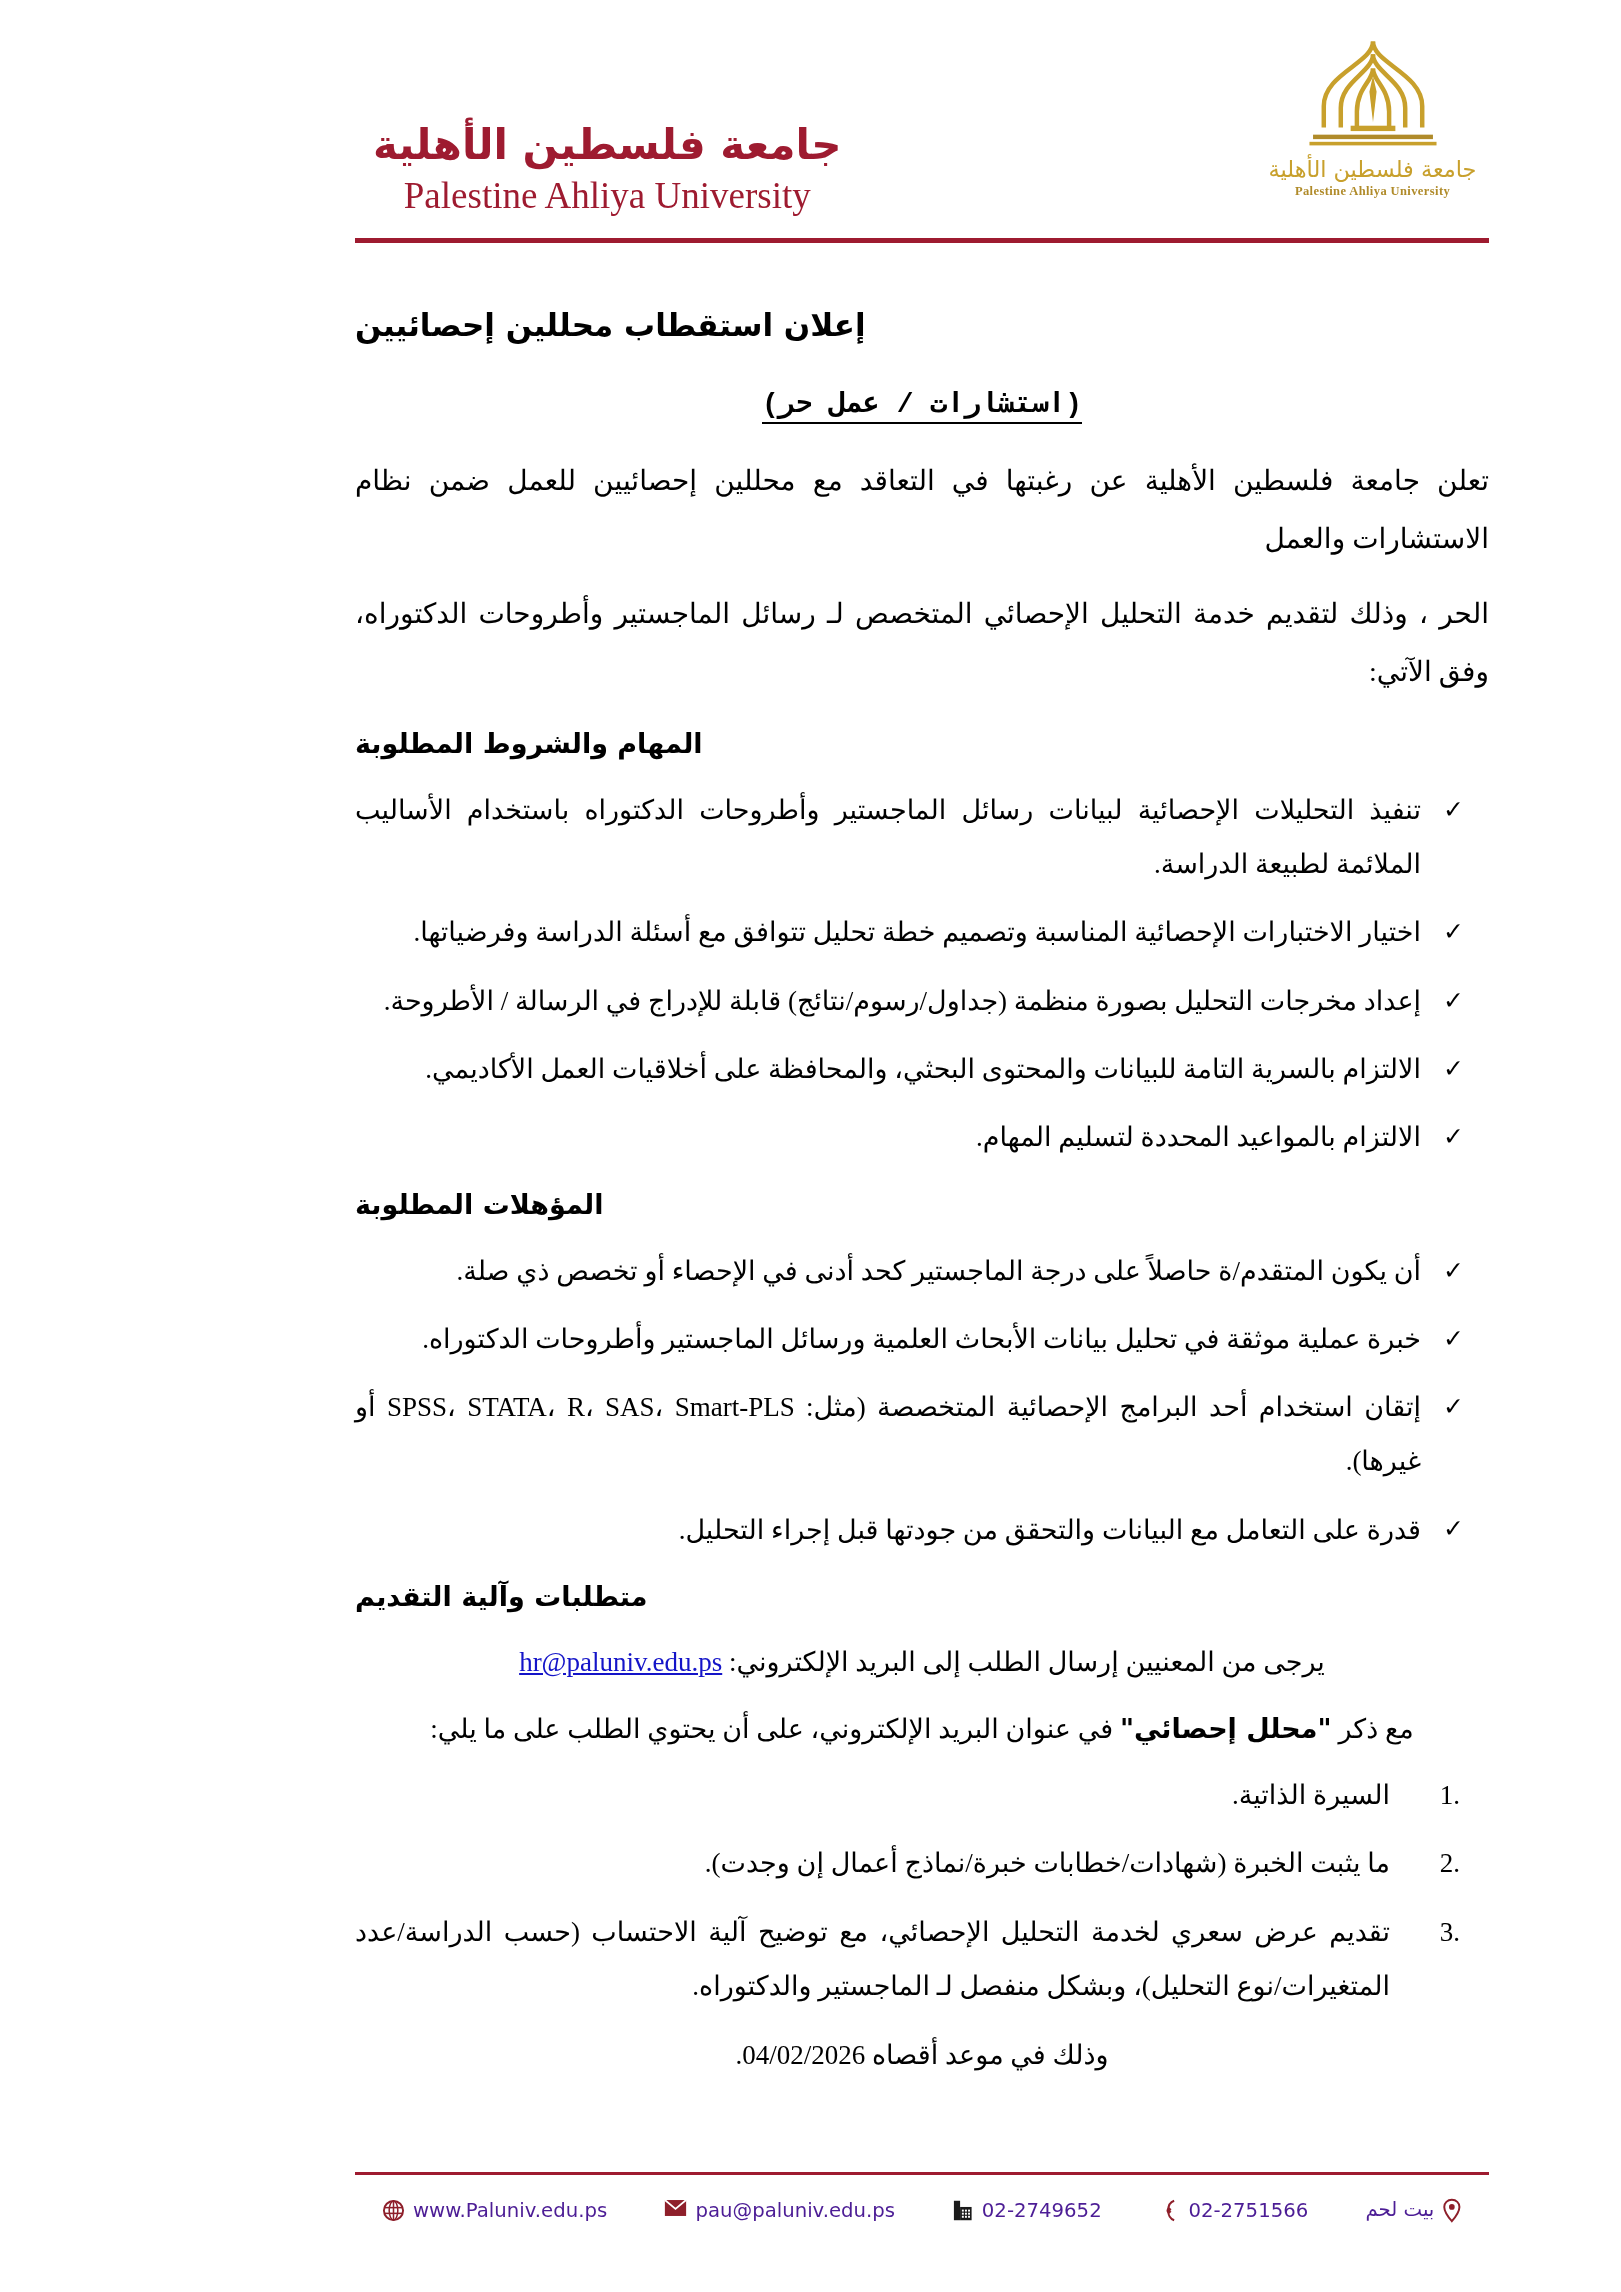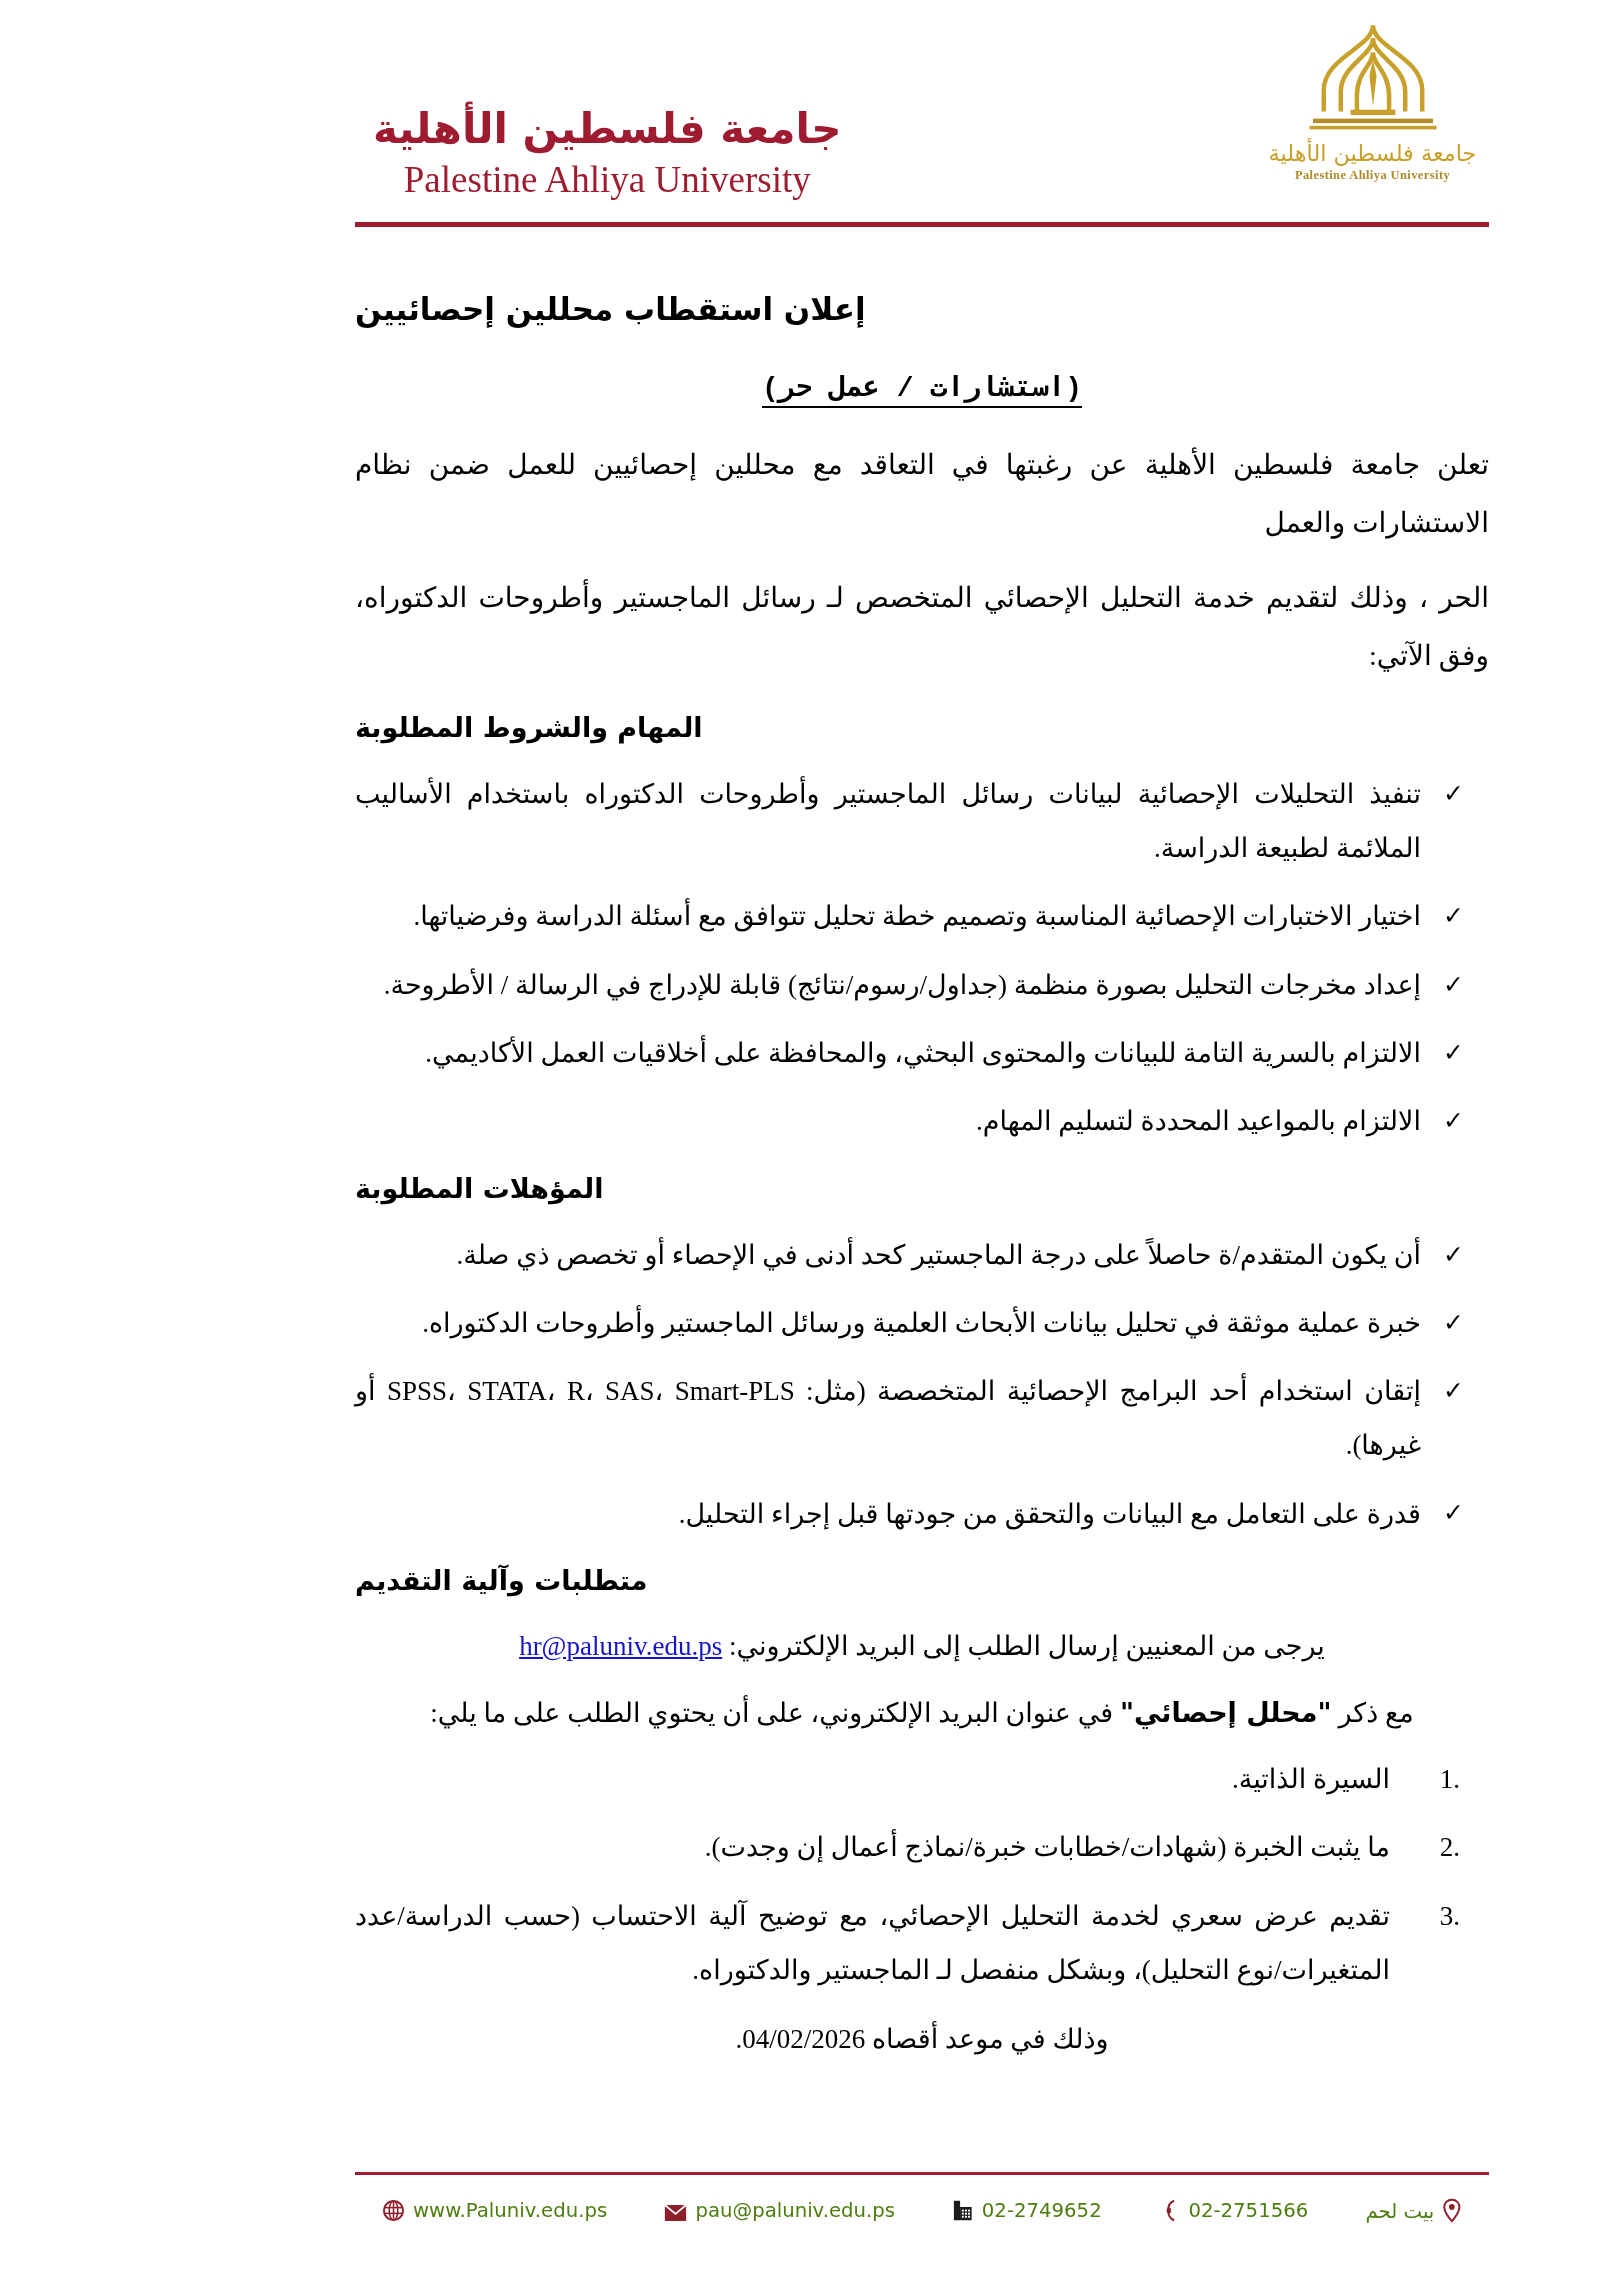--- a/index.html
+++ b/index.html
@@ -14,21 +14,21 @@
     color: #000000;
     position: relative;
     overflow: hidden;
   }
 
   .page {
     position: relative;
     width: 1400px;
     height: 2293px;
     box-sizing: border-box;
-    padding: 0 133px;
+    padding: 16px 133px;
   }
 
   
   .header {
     position: relative;
     height: 215px;
     display: flex;
     align-items: flex-start;
     justify-content: space-between;
     flex-direction: row-reverse;
@@ -211,23 +211,23 @@
   .footer-items {
     display: flex;
     flex-direction: row;
     justify-content: space-between;
     align-items: center;
     direction: ltr;
     padding: 0 27px;
   }
   .f-item {
     display: flex;
-    align-items: flex-end;
+    align-items: flex-start;
     gap: 8px;
-    color: #4d7c0f;
+    color: #4c1d95;
     font-family: "DejaVu Sans", sans-serif;
     font-size: 19.7px;
     white-space: nowrap;
   }
   .f-item.rtl { direction: rtl; }
   .f-ico { display: inline-block; line-height: 0; }
 </style>
 </head>
 <body>
 

